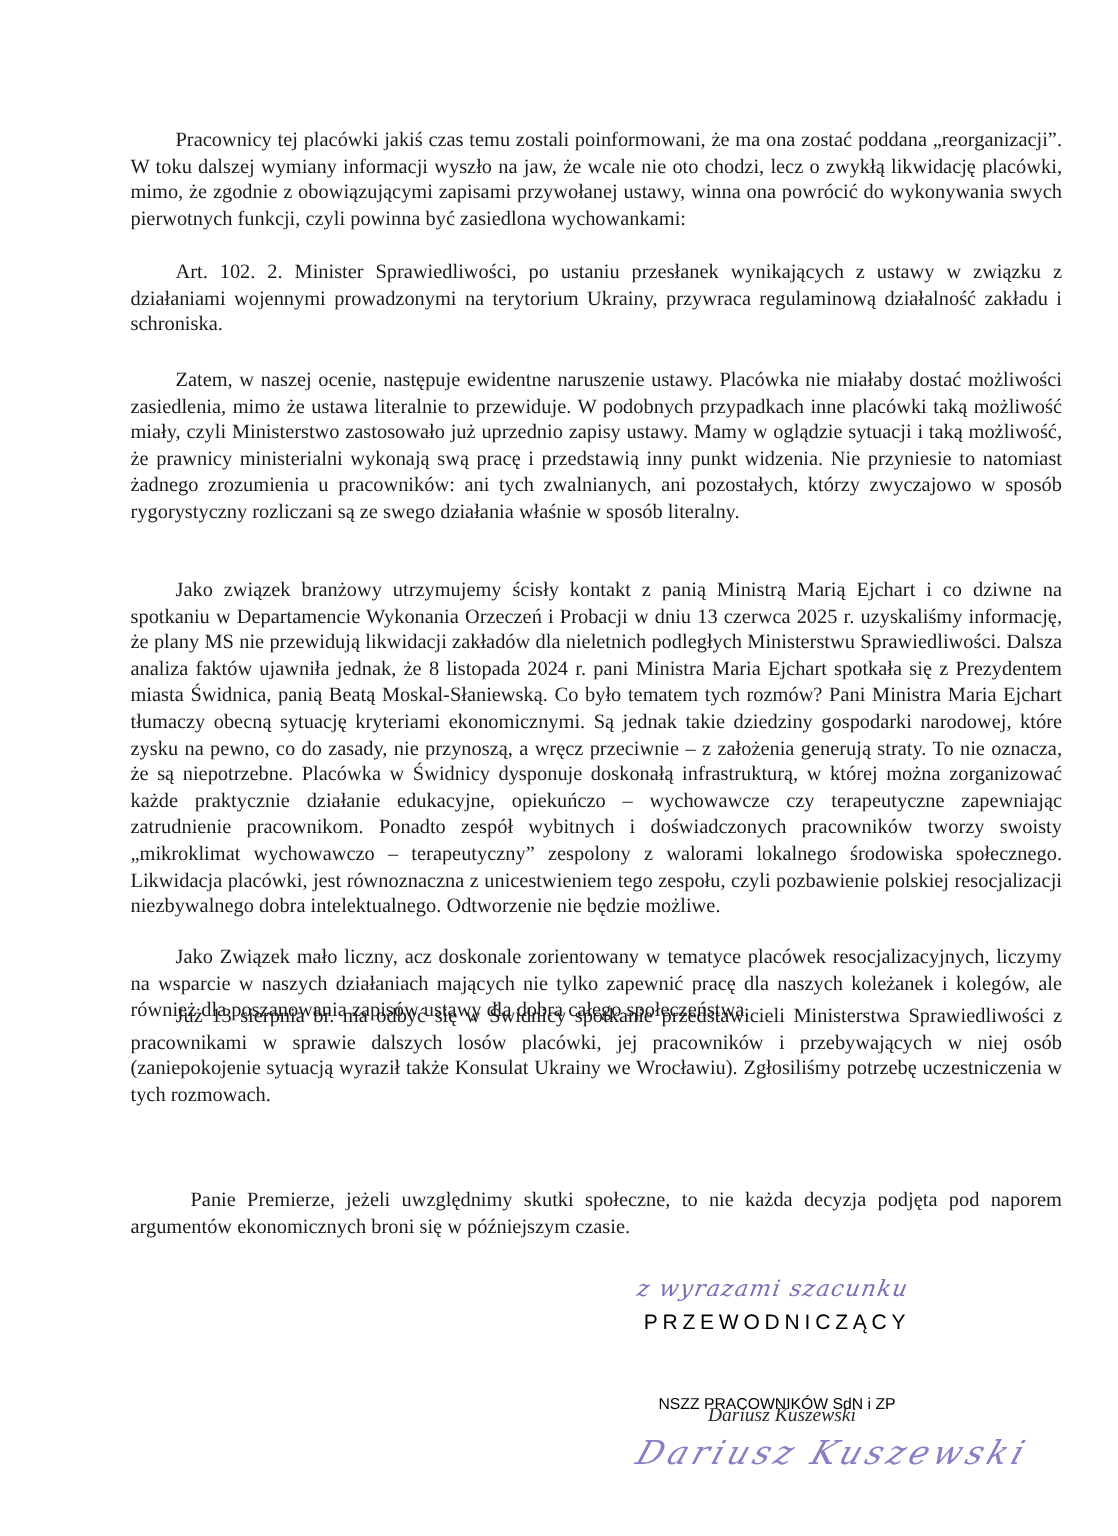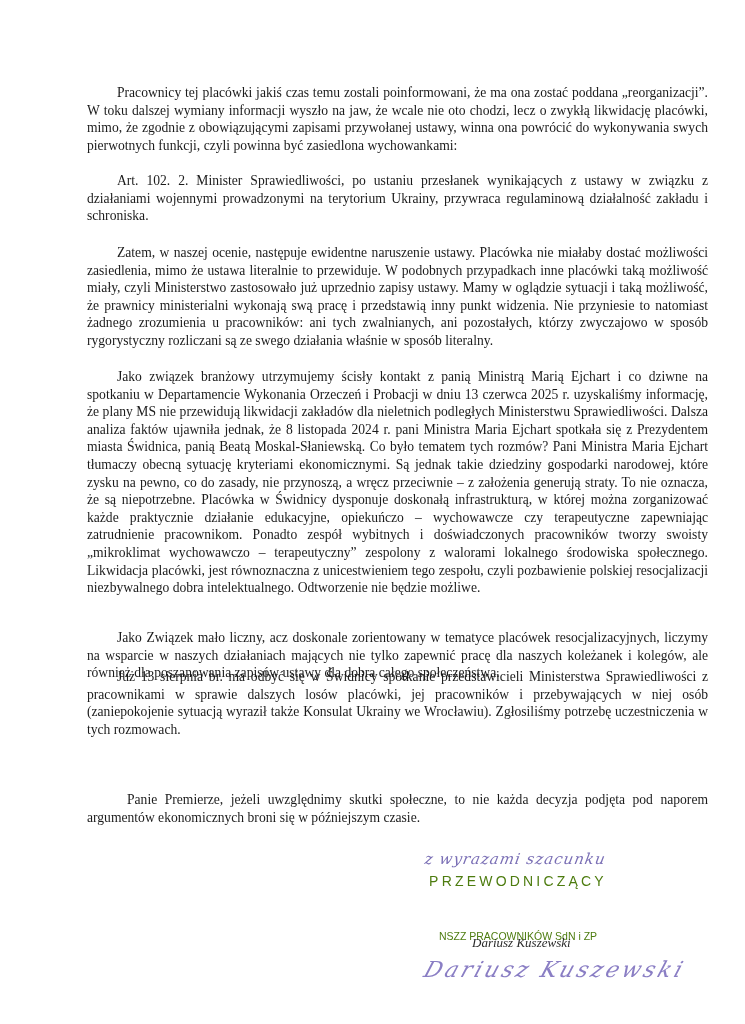--- a/index.html
+++ b/index.html
@@ -7,31 +7,31 @@
   .page {
     position: absolute; left: 87px; top: 84px; width: 621px;
     font-family: "Liberation Serif", "DejaVu Serif", serif;
     font-size: 13.6px; line-height: 17.6px; color: #1b1b1b;
   }
   .para { margin: 0; text-align: justify; text-indent: 30px; }
   .para.quote { text-indent: 30px; }
   .p1 { position: absolute; top: 0; }
   .p2 { position: absolute; top: 88px; }
   .p3 { position: absolute; top: 160px; }
-  .p4 { position: absolute; top: 284px; }
+  .p4 { position: absolute; top: 300px; }
   .p5 { position: absolute; top: 545px; }
   .p6 { position: absolute; top: 584px; }
   .p7 { position: absolute; top: 707px; text-indent: 40px; }
   .closing {
     position: absolute; left: 425px; top: 850px;
     color: #7a6fb5; font-family: "DejaVu Serif", serif; font-style: italic;
     font-size: 15px; letter-spacing: 1px; transform: skewX(-10deg);
   }
   .stamp { position: absolute; left: 418px; top: 873px; width: 200px; text-align: center;
-    font-family: "Liberation Sans", "DejaVu Sans", sans-serif; color: #4d7c0f; }
+    font-family: "Liberation Sans", "DejaVu Sans", sans-serif; color: #000000; }
   .stamp .l1, .stamp .l2 { font-size: 14px; letter-spacing: 3.2px; line-height: 16px; }
   .stamp .l3 { font-size: 10.5px; line-height: 13px; margin-top: 41px; }
   .signer {
     position: absolute; left: 472px; top: 935px;
     font-family: "Liberation Serif", serif; font-style: italic; font-size: 13px; color: #2a2a2a;
   }
   .signature {
     position: absolute; left: 425px; top: 957px;
     font-family: "DejaVu Serif", serif; font-style: italic; font-size: 22px;
     color: #8a7ec4; letter-spacing: 3px; transform: skewX(-18deg);

